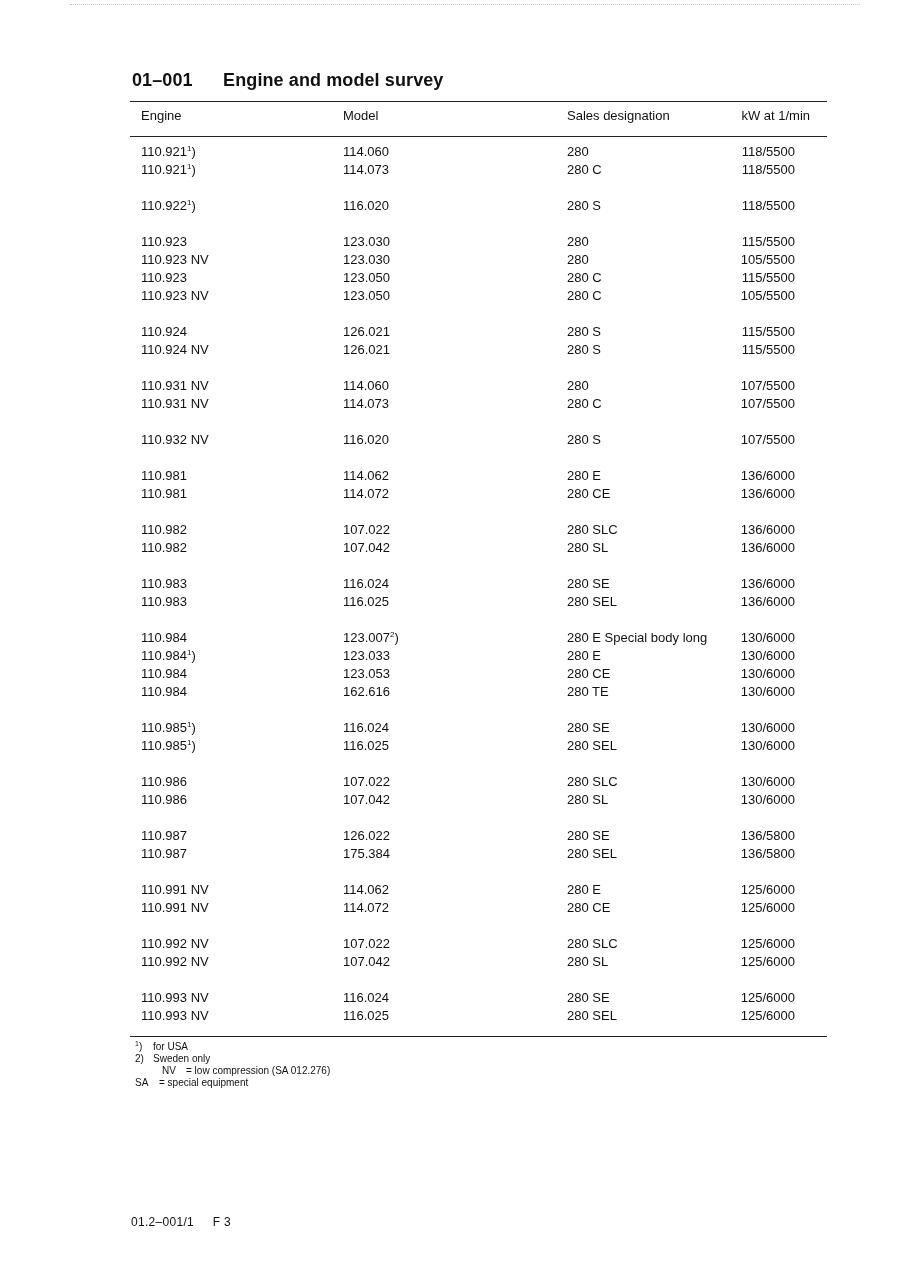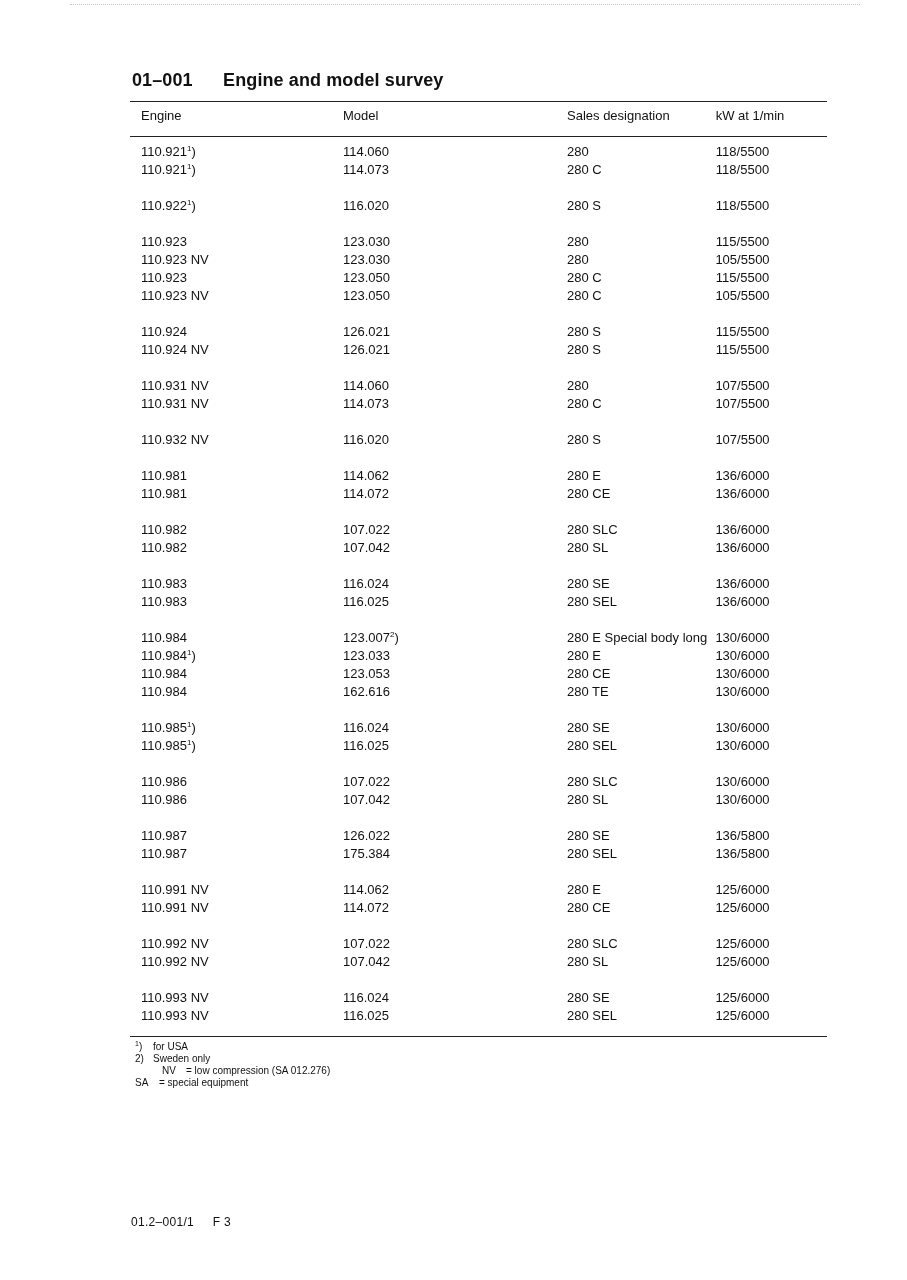--- a/index.html
+++ b/index.html
@@ -53,21 +53,21 @@
       width: 907px;
       font-size: 13px;
     }
     .col {
       position: absolute;
       white-space: nowrap;
     }
     .c-engine { left: 135px; margin-left: 6px; }
     .c-model  { left: 343px; }
     .c-sales  { left: 539px; margin-left: 28px; }
-    .c-kw     { left: 690px; width: 105px; text-align: center; }
+    .c-kw     { left: 690px; width: 105px; text-align: right; }
     .header-row .c-kw { left: 690px; width: 120px; }
     .table-body {
       position: absolute;
       top: 143px;
       left: 0;
       width: 905px;
     }
     .group {
       position: relative;
       width: 907px;

